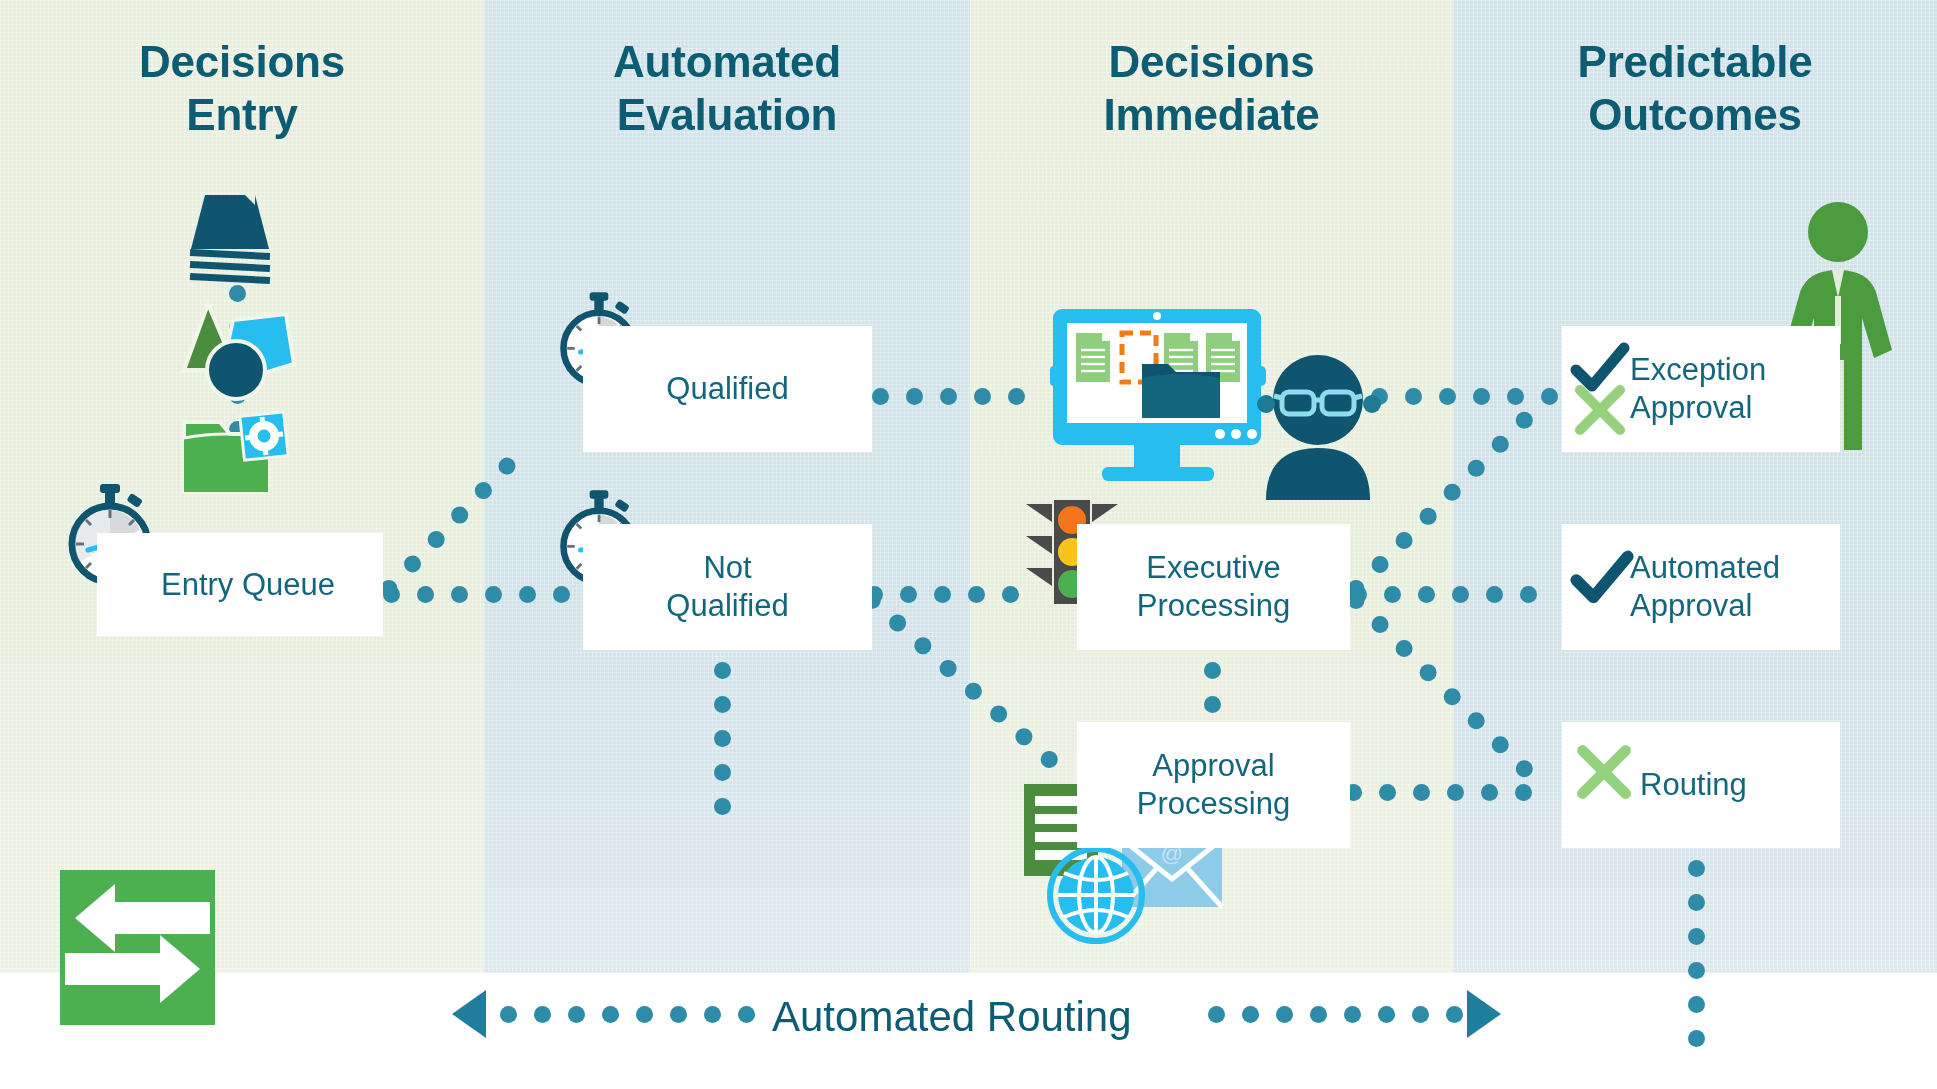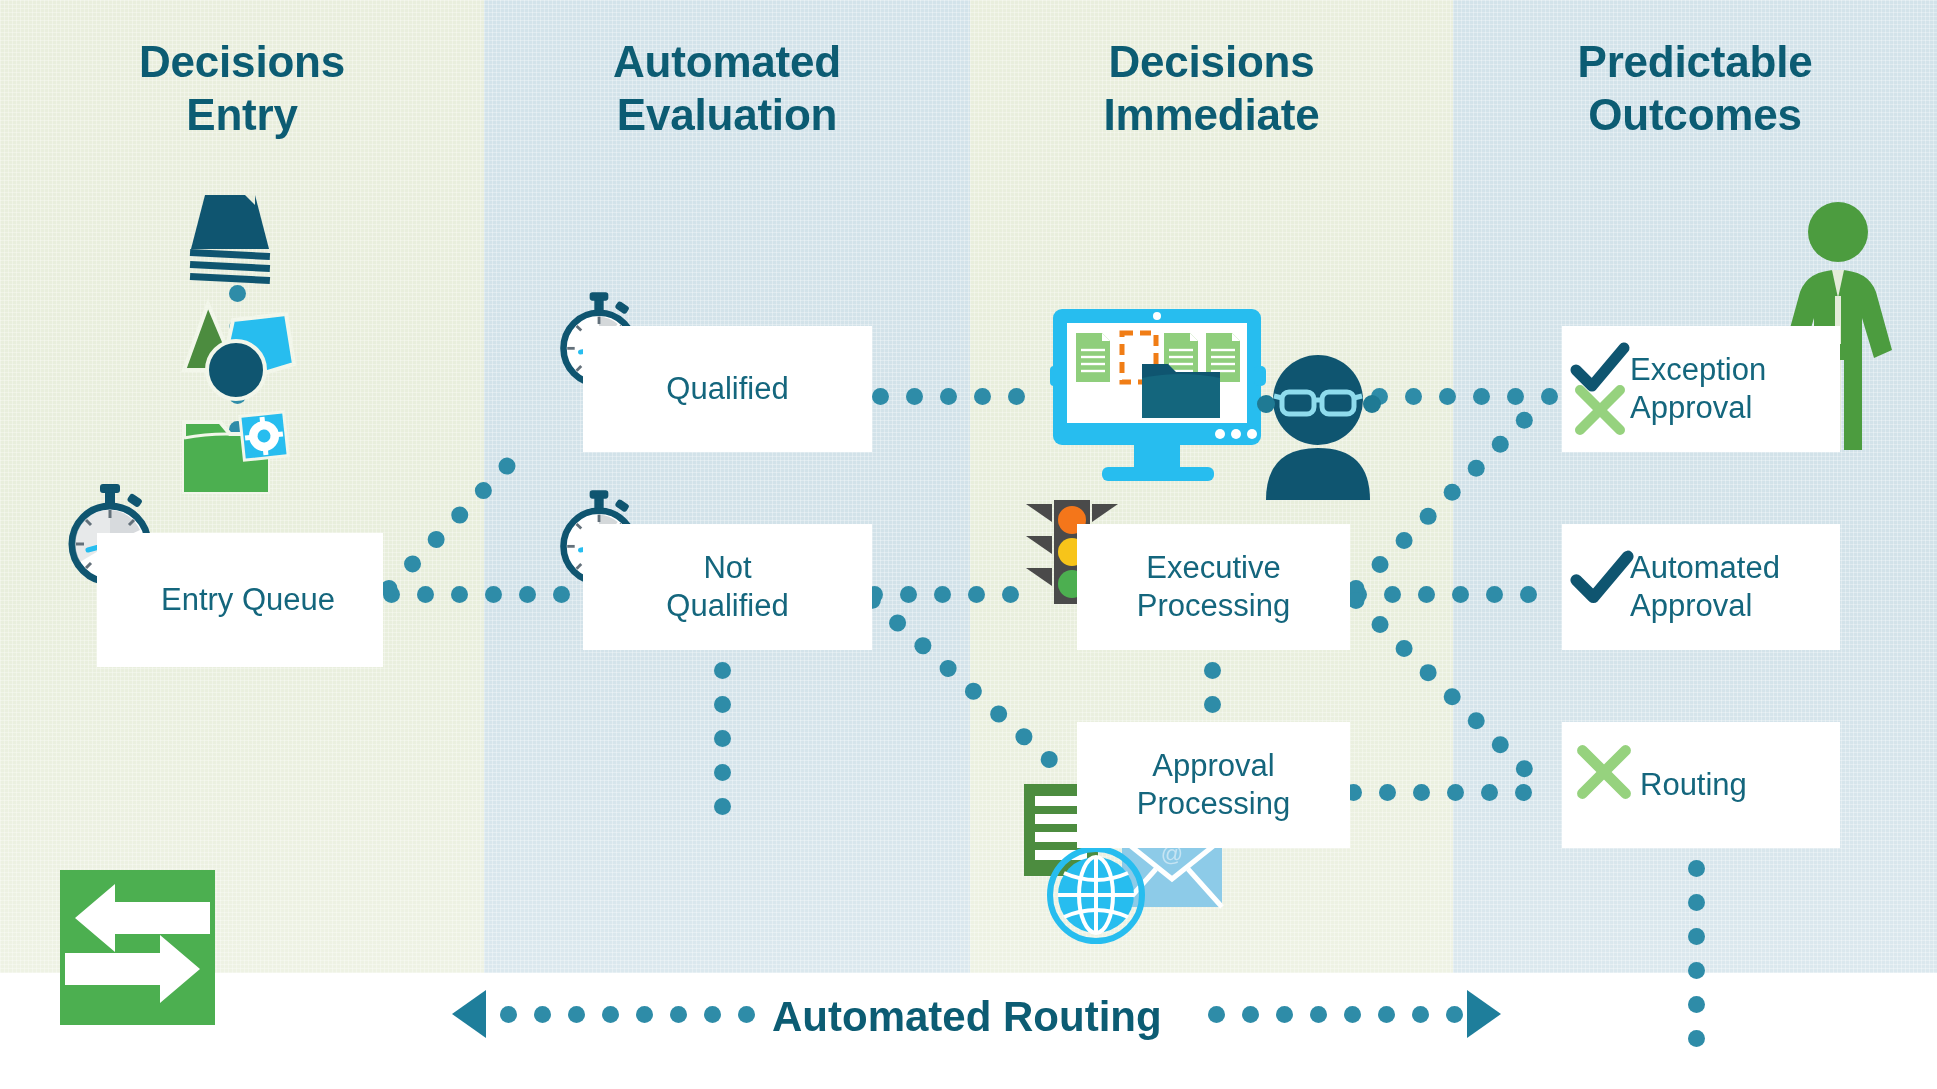--- a/index.html
+++ b/index.html
@@ -43,21 +43,21 @@
   .dots{position:absolute;transform-origin:0 50%;height:17px;}
   .dots i{
     display:block;position:absolute;top:0;width:17px;height:17px;border-radius:50%;
     background:#2e8ca8;
   }
   .vdots{position:absolute;width:17px;}
   .vdots i{display:block;position:absolute;left:0;width:17px;height:17px;border-radius:50%;background:#2e8ca8;}
 
   
   .routing-label{
-    position:absolute;color:#0c5c73;font-weight:bold;font-size:42px;white-space:nowrap;
+    position:absolute;color:#0c5c73;font-weight:normal;font-size:42px;white-space:nowrap;
   }
   .tri{position:absolute;width:0;height:0;}
   .tri.left{border-top:24px solid transparent;border-bottom:24px solid transparent;border-right:34px solid #1e7e9b;}
   .tri.right{border-top:24px solid transparent;border-bottom:24px solid transparent;border-left:34px solid #1e7e9b;}
 
   
   .icon{position:absolute;}
   svg{display:block;overflow:visible;}
 
   
@@ -451,21 +451,21 @@
   <div class="icon" style="left:1778px;top:200px;">
     <svg width="120" height="250" viewBox="0 0 120 250">
       <circle cx="60" cy="32" r="30" fill="#4c9c3f"></circle>
       <path d="M60 70 Q30 70 22 92 L6 150 L24 158 L36 118 L36 250 L54 250 L54 160 L66 160 L66 250 L84 250 L84 118 L96 158 L114 150 L98 92 Q90 70 60 70 Z" fill="#4c9c3f"></path>
       <path d="M54 70 L60 98 L66 70 Z" fill="#e3ecd9"></path>
       <rect x="57" y="96" width="6" height="48" fill="#e3ecd9"></rect>
       <rect x="57" y="160" width="6" height="90" fill="#e3ecd9"></rect>
     </svg>
   </div>
 
-  <div class="node" style="left:97px;top:533px;width:286px;height:134px;padding-left:16px;">
+  <div class="node" style="left:97px;top:533px;width:286px;height:103px;padding-left:16px;">
     <span class="label">Entry Queue</span>
   </div>
 
   <div class="node" style="left:583px;top:326px;width:289px;height:126px;">
     <span class="label">Qualified</span>
   </div>
 
   <div class="node" style="left:583px;top:524px;width:289px;height:126px;">
     <span class="label">
       <span>Not</span><br>

